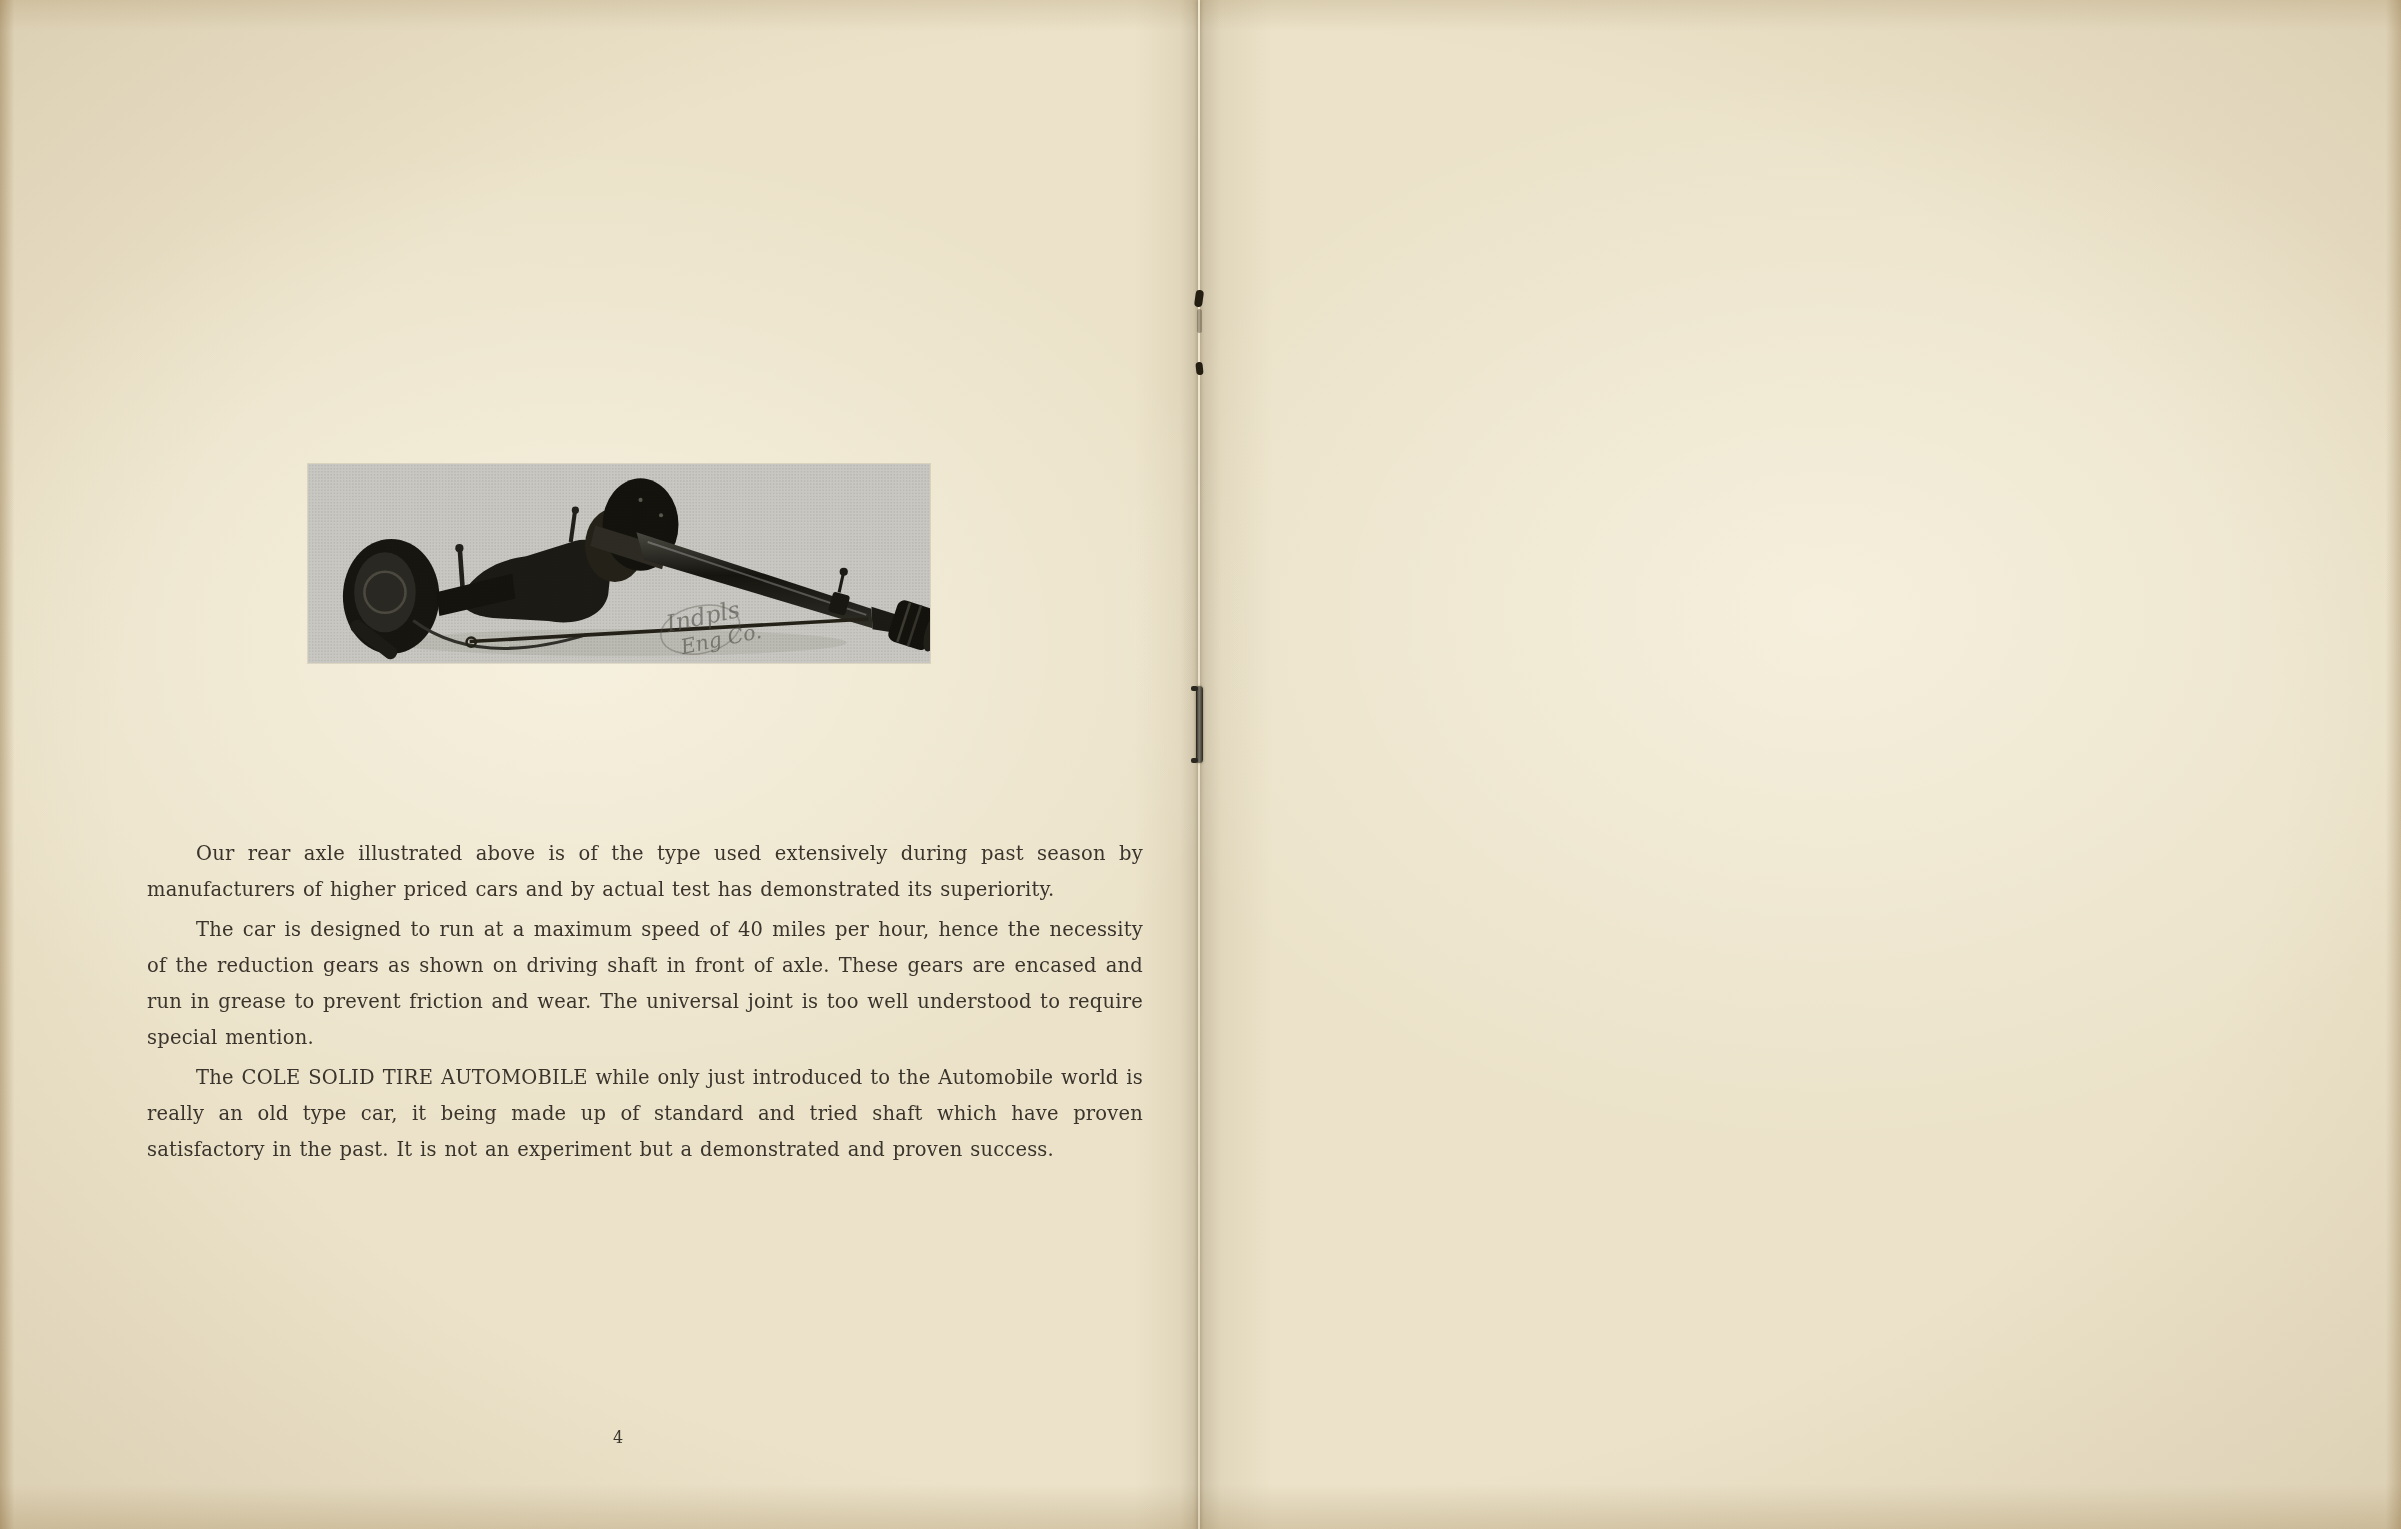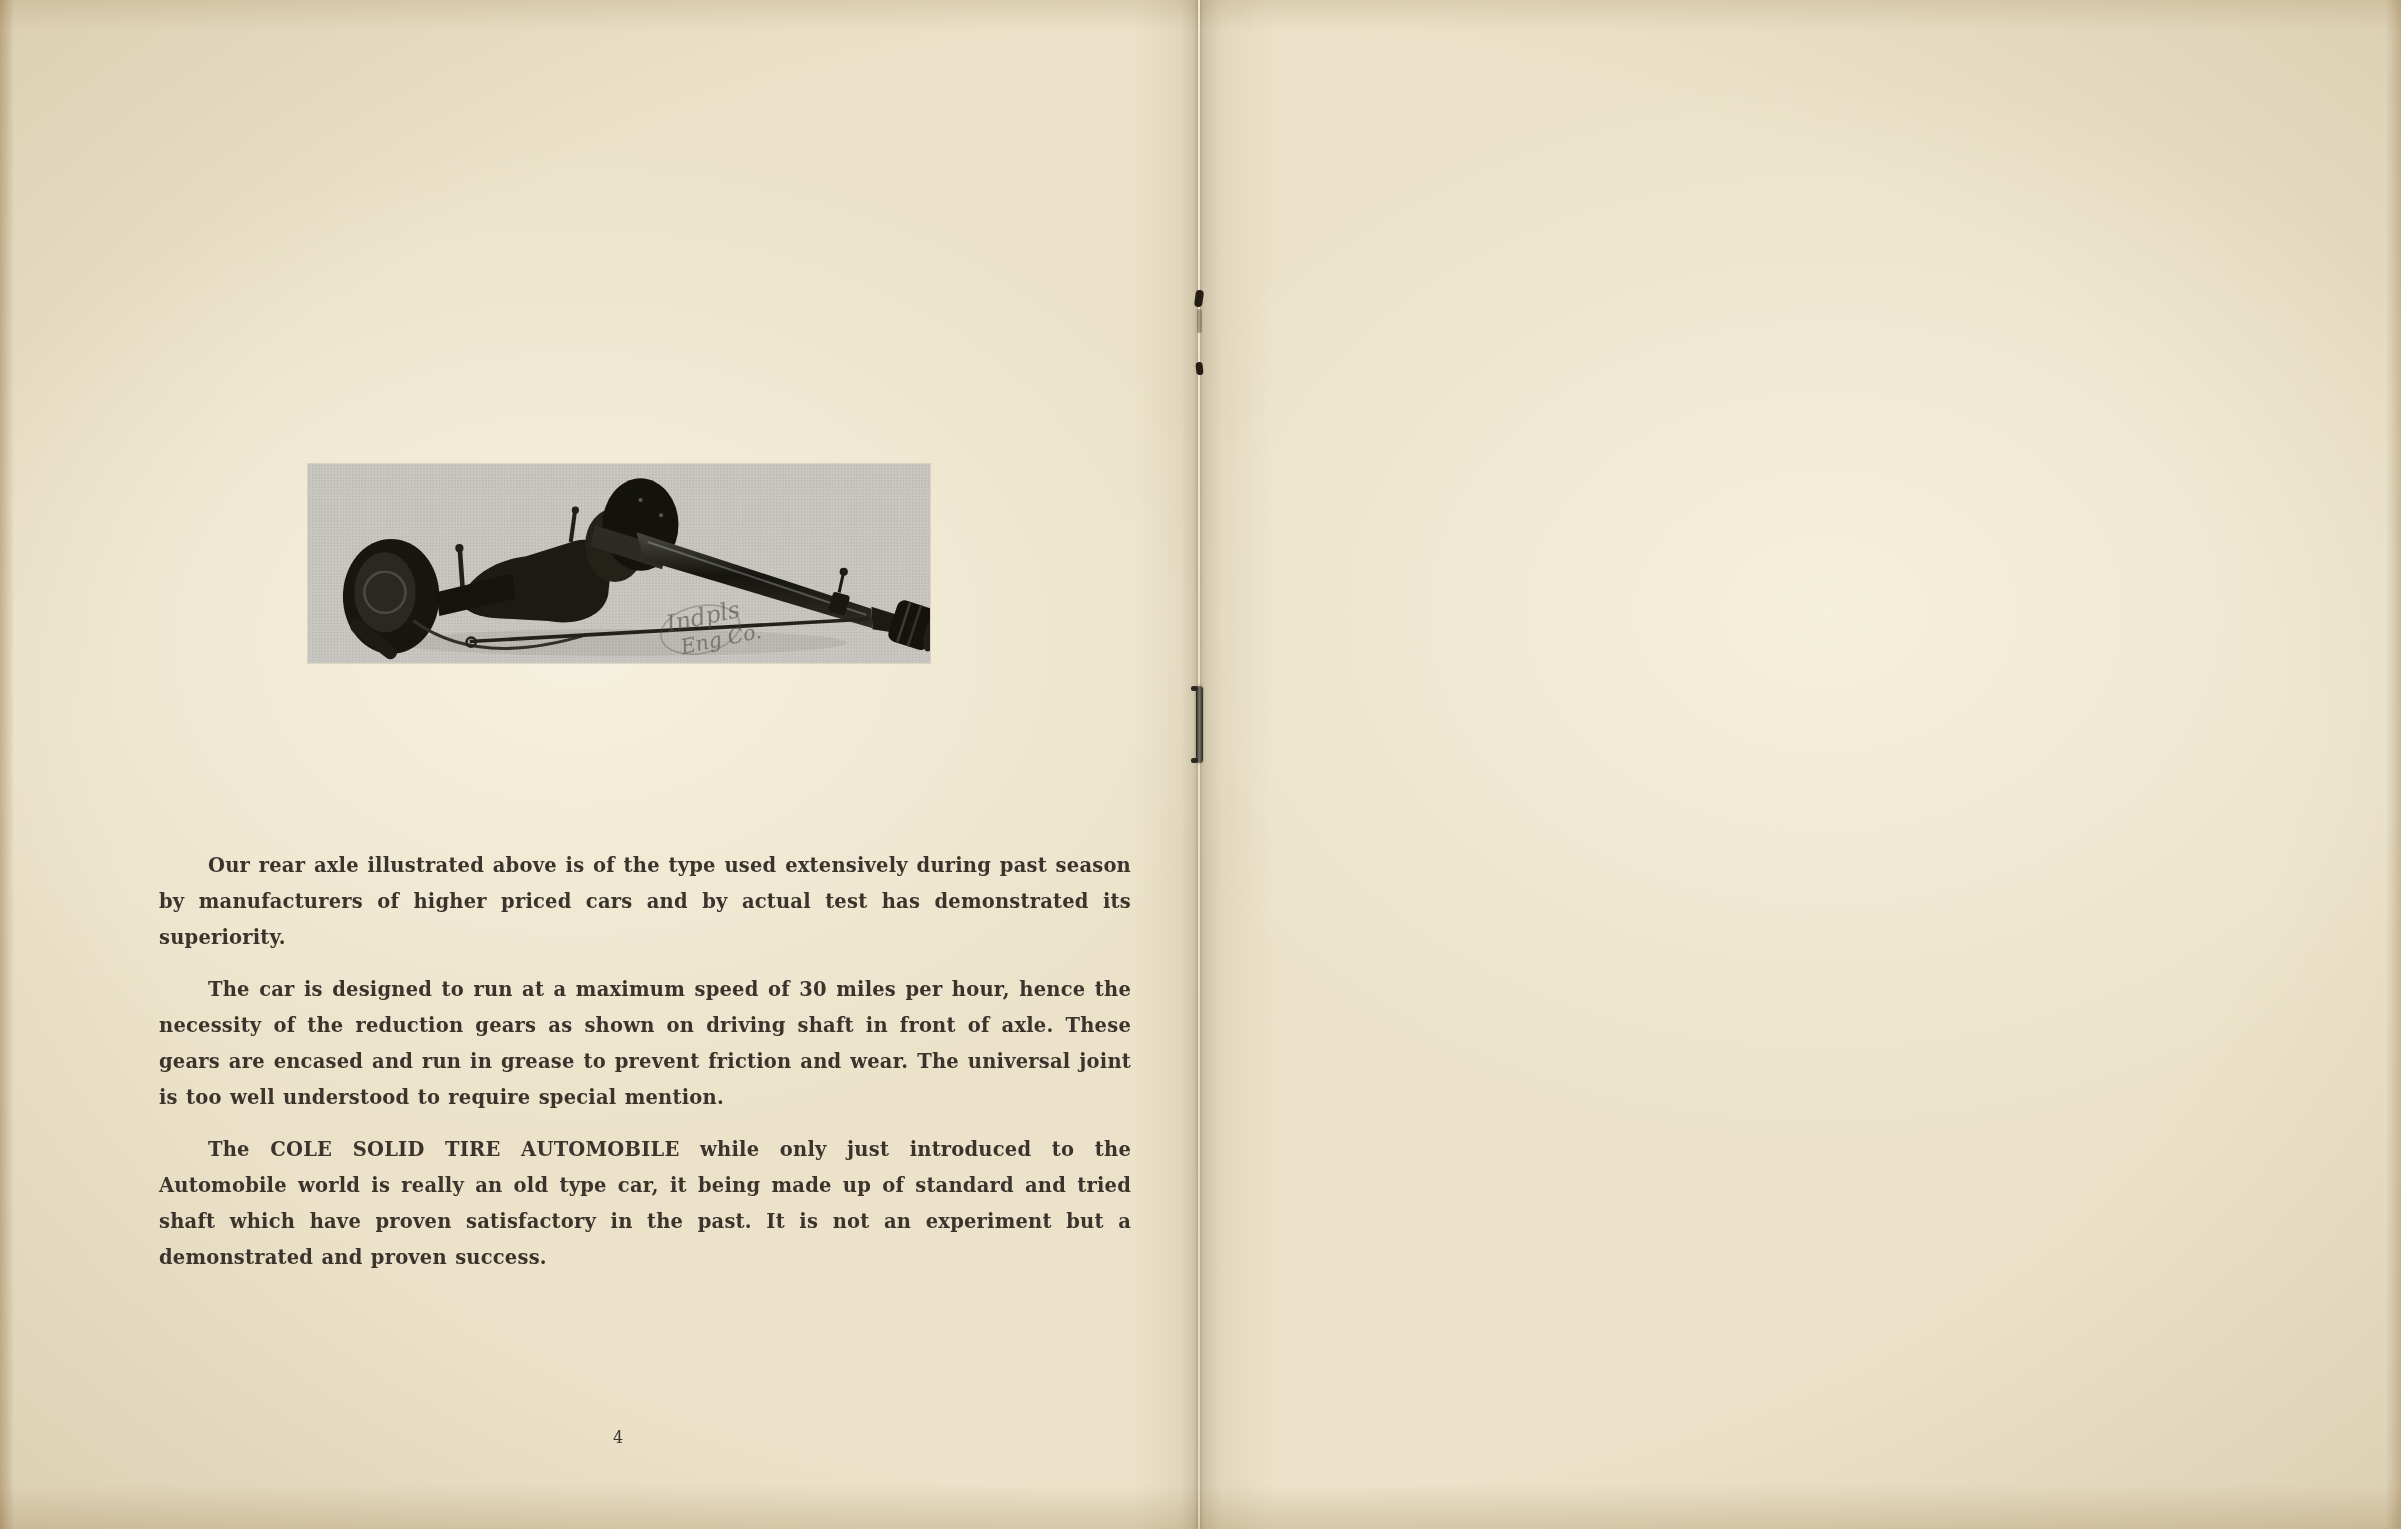--- a/index.html
+++ b/index.html
@@ -51,21 +51,21 @@
   }
   .photo::after{
     content:"";position:absolute;inset:0;pointer-events:none;
     background-image:radial-gradient(rgba(35,35,30,.085) 0.6px, rgba(0,0,0,0) 0.8px);
     background-size:3.1px 3.1px;
   }
   .photo-left{left:308px;top:464px;width:622px;height:199px;}
 
   
   .textblock{position:absolute;text-align:justify;color:#3a342c;}
-  .textblock p{margin:16px;text-indent:49px;letter-spacing:0.2px;word-spacing:1.3px;font-weight:bold;}
+  .textblock p{margin:4px;text-indent:49px;letter-spacing:0.2px;word-spacing:1.3px;}
   .textblock.tb-left{left:143px;top:832px;width:1004px;font-size:19.5px;line-height:36px;}
   .pagenum{position:absolute;font-size:16px;color:#3a342c;}
   .pagenum.pn-left{left:613px;top:1428px;}
 
   .wm{fill:rgba(82,80,72,.62);font-style:italic;font-family:"DejaVu Serif","Liberation Serif",serif;}
 </style>
 </head>
 <body>
 
 <div class="spread">
@@ -129,21 +129,21 @@
         <g transform="translate(700,318) rotate(-12)">
           <ellipse cx="62" cy="18" rx="78" ry="46" fill="none" stroke="rgba(82,80,72,.35)" stroke-width="3"></ellipse>
           <text class="wm" x="0" y="10" font-size="46">Indpls</text>
           <text class="wm" x="18" y="58" font-size="40">Eng Co.</text>
         </g>
       </svg>
     </figure>
 
     <div class="textblock tb-left">
       <p>Our rear axle illustrated above is of the type used extensively during past season by manufacturers of higher priced cars and by actual test has demonstrated its superiority.</p>
-      <p>The car is designed to run at a maximum speed of 30 miles per hour, hence the necessity of the reduction gears as shown on driving shaft in front of axle.  These gears are encased and run in grease to prevent friction and wear.  The universal joint is too well understood to require special mention.</p>
+      <p>The car is designed to run at a maximum speed of 40 miles per hour, hence the necessity of the reduction gears as shown on driving shaft in front of axle.  These gears are encased and run in grease to prevent friction and wear.  The universal joint is too well understood to require special mention.</p>
       <p>The COLE SOLID TIRE AUTOMOBILE while only just introduced to the Automobile world is really an old type car, it being made up of standard and tried shaft which have proven satisfactory  in the past.  It is not an experiment but a demonstrated and proven success.</p>
     </div>
 
     <div class="pagenum pn-left">4</div>
   </div>
 
   <div class="gutter">
     <div class="seam"></div>
     <div class="stitch s1"></div>
     <div class="stitch s1b"></div>

